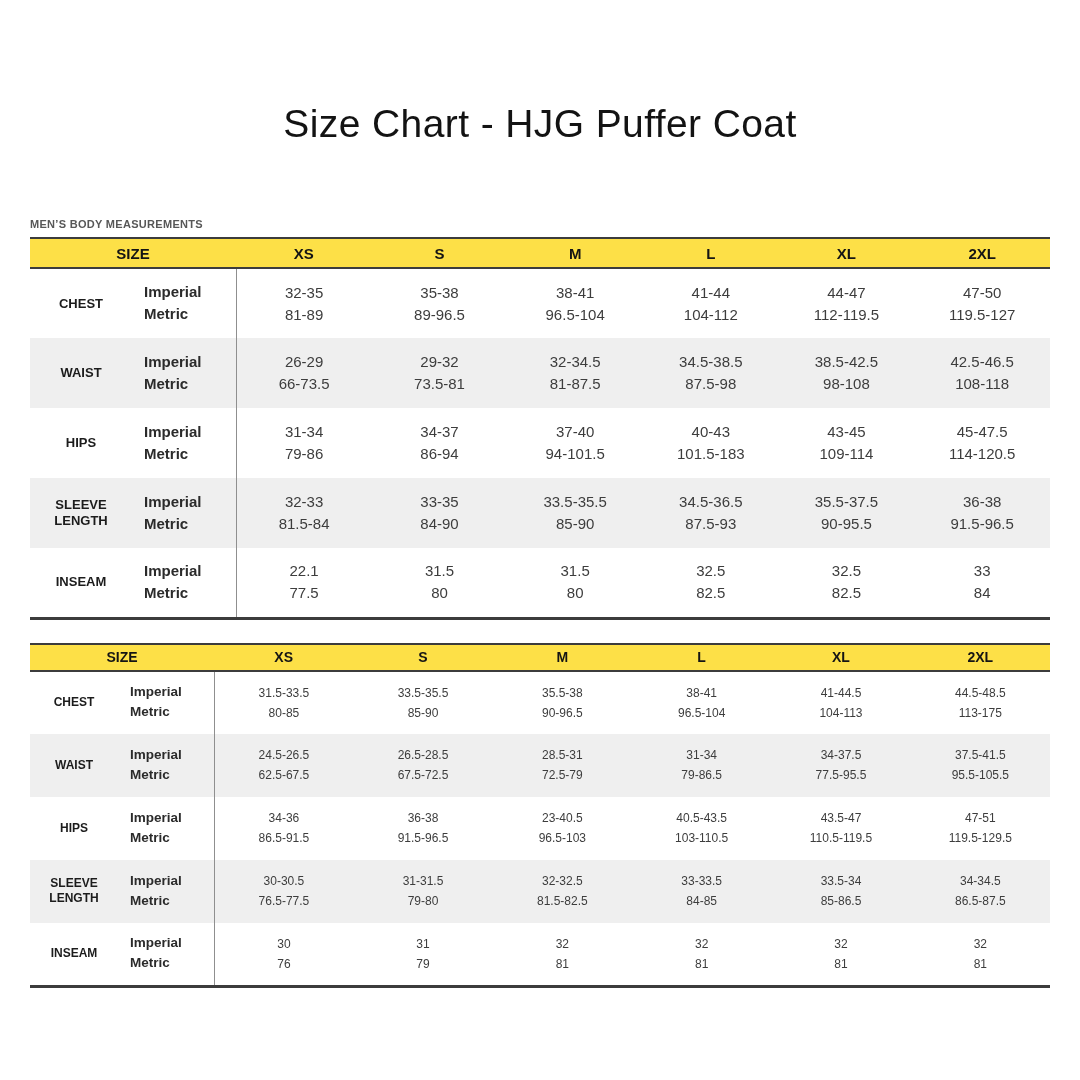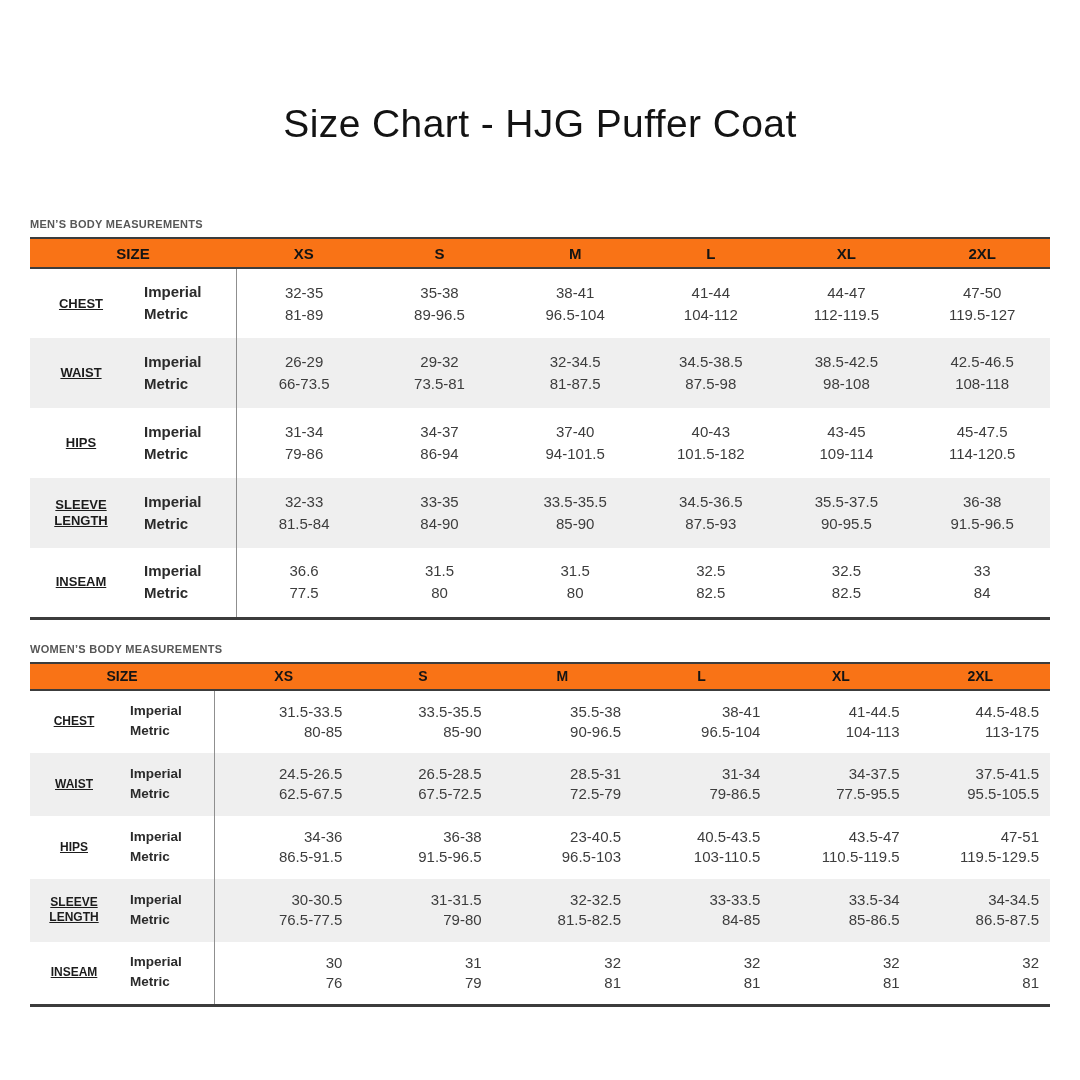--- a/index.html
+++ b/index.html
@@ -16,46 +16,46 @@
   .section.women { margin-top:23px; }
   .section-title {
     margin:0 0 7px 0; font-size:11px; font-weight:700;
     color:#575757; letter-spacing:0.3px;
   }
   table.size-table {
     width:1020px; border-collapse:collapse; table-layout:fixed;
     border-top:2px solid #3c3c3c; border-bottom:3px solid #3c3c3c;
   }
   .size-table thead th {
-    background:#f97316; border-bottom:2px solid #3c3c3c;
+    background:#fde047; border-bottom:2px solid #3c3c3c;
     font-weight:700; color:#141414; text-align:center; padding:0;
   }
   .men thead tr { height:30px; }
   .women thead tr { height:27px; }
   .men thead th { font-size:15px; }
   .women thead th { font-size:14px; }
   .men tbody tr { height:70px; }
   .women tbody tr { height:63px; }
   .size-table tbody tr:nth-child(even) { background:#efefef; }
   .row-label {
     font-weight:700; color:#1c1c1c; text-align:center;
-    padding:8px 10px; vertical-align:middle;text-decoration:underline;
+    padding:8px 10px; vertical-align:middle;
   }
   .men .row-label { font-size:13px; line-height:16px; }
   .women .row-label { font-size:12px; line-height:15px; }
   .unit-cell {
     border-right:1px solid #8f8f8f; padding:0 0 1px 12px; vertical-align:middle;
   }
   .unit-label { font-weight:600; color:#2b2b2b; }
   .men .unit-label { font-size:15px; line-height:22px; }
   .women .unit-label { font-size:13.5px; line-height:20px; }
   .val-cell { text-align:center; vertical-align:middle; padding:11px; }
   .val { color:#3d3d3d; }
   .men .val { font-size:15px; line-height:22px; }
-  .women .val { font-size:15px; line-height:20px;text-align:right; }
+  .women .val { font-size:12px; line-height:20px; }
   .men .col-label { width:102px; }
   .men .col-unit { width:104px; }
   .women .col-label { width:88px; }
   .women .col-unit { width:96px; }
 </style>
 </head>
 <body>
 
 <div class="canvas">
   <h1 class="title">Size Chart - HJG Puffer Coat</h1>
@@ -160,21 +160,21 @@
             <td class="val-cell">
               <div class="val imp">34-37</div>
               <div class="val met">86-94</div>
             </td>
             <td class="val-cell">
               <div class="val imp">37-40</div>
               <div class="val met">94-101.5</div>
             </td>
             <td class="val-cell">
               <div class="val imp">40-43</div>
-              <div class="val met">101.5-182</div>
+              <div class="val met">101.5-183</div>
             </td>
             <td class="val-cell">
               <div class="val imp">43-45</div>
               <div class="val met">109-114</div>
             </td>
             <td class="val-cell">
               <div class="val imp">45-47.5</div>
               <div class="val met">114-120.5</div>
             </td>
           </tr>
@@ -209,21 +209,21 @@
               <div class="val met">91.5-96.5</div>
             </td>
           </tr>
           <tr>
             <th class="row-label">INSEAM</th>
             <td class="unit-cell">
               <div class="unit-label">Imperial</div>
               <div class="unit-label">Metric</div>
             </td>
             <td class="val-cell">
-              <div class="val imp">36.6</div>
+              <div class="val imp">22.1</div>
               <div class="val met">77.5</div>
             </td>
             <td class="val-cell">
               <div class="val imp">31.5</div>
               <div class="val met">80</div>
             </td>
             <td class="val-cell">
               <div class="val imp">31.5</div>
               <div class="val met">80</div>
             </td>
@@ -238,21 +238,20 @@
             <td class="val-cell">
               <div class="val imp">33</div>
               <div class="val met">84</div>
             </td>
           </tr>
         </tbody>
       </table>
   </section>
 
   <section class="section women">
-    <h2 class="section-title">WOMEN’S BODY MEASUREMENTS</h2>
     <table class="size-table women">
         <colgroup>
           <col class="col-label">
           <col class="col-unit">
           <col class="col-size">
           <col class="col-size">
           <col class="col-size">
           <col class="col-size">
           <col class="col-size">
           <col class="col-size">

